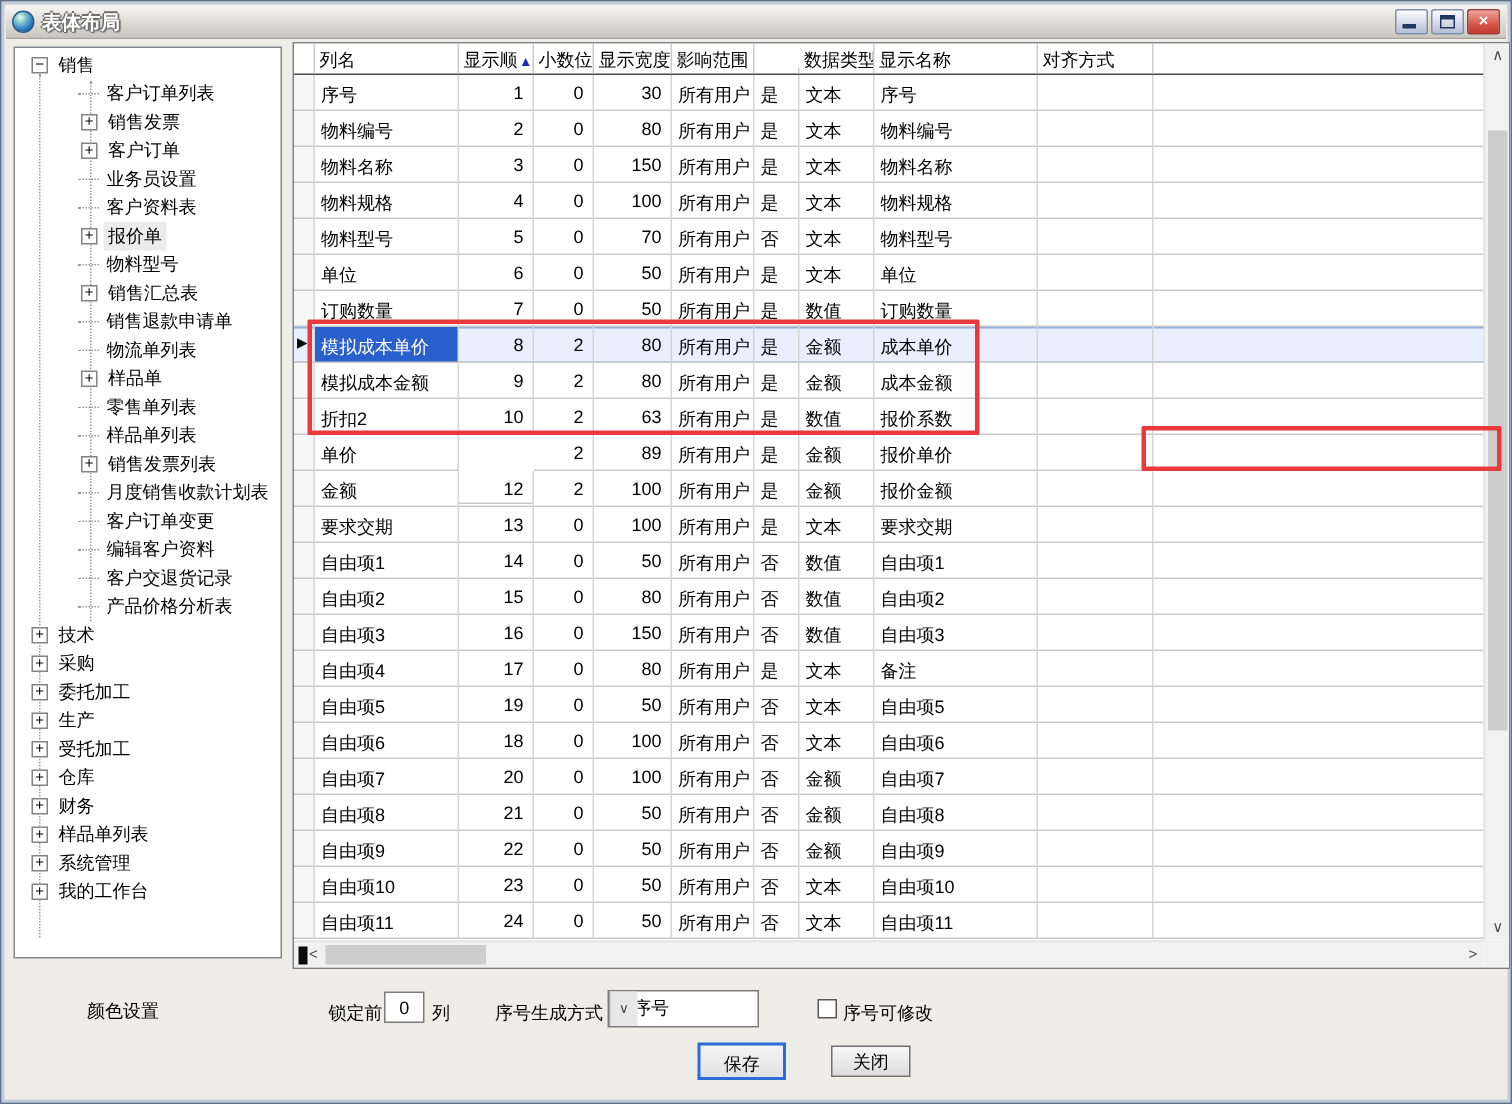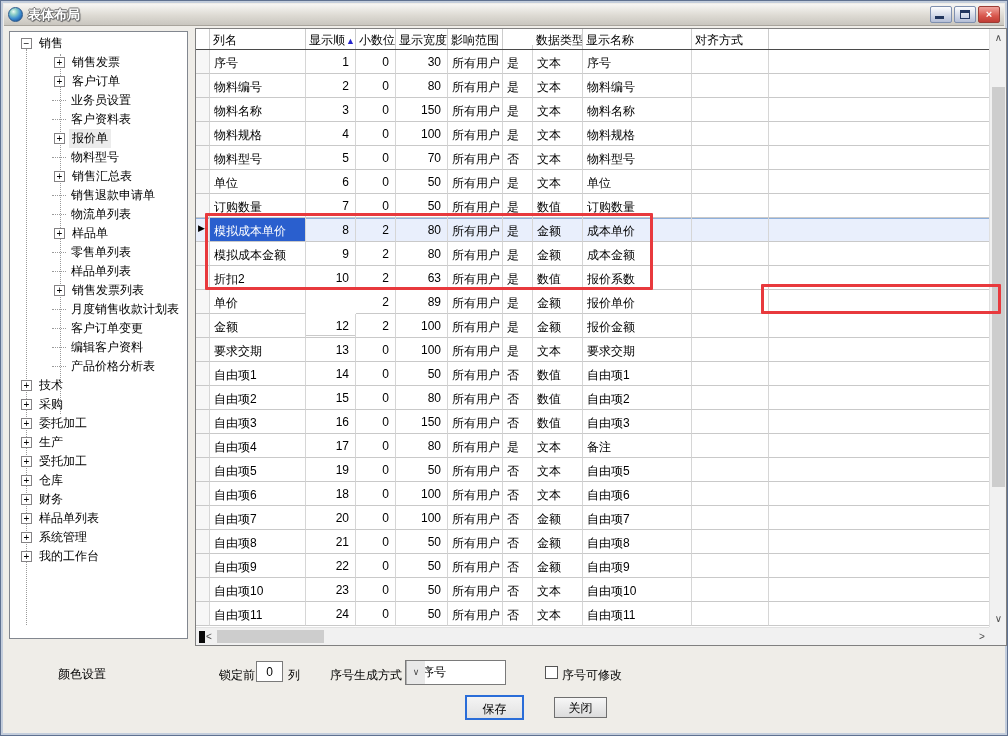--- a/index.html
+++ b/index.html
@@ -115,20 +115,24 @@
     </div>
   </div>
 
   <div class="tree" id="tree">
     <div class="spine" style="left:16px; top:17px; height:576px;"></div>
     <div class="spine" style="left:50px; top:22px; height:360px;"></div>
   <div class="t-item lv0">
         <span class="box">−</span>
         <span class="lbl">销售</span>
       </div>
+      <div class="t-item lv1 leaf">
+        <span class="dash"></span>
+        <span class="lbl">客户订单列表</span>
+      </div>
       <div class="t-item lv1">
         <span class="box">+</span>
         <span class="lbl">销售发票</span>
       </div>
       <div class="t-item lv1">
         <span class="box">+</span>
         <span class="lbl">客户订单</span>
       </div>
       <div class="t-item lv1 leaf">
         <span class="dash"></span>
@@ -178,20 +182,24 @@
         <span class="dash"></span>
         <span class="lbl">月度销售收款计划表</span>
       </div>
       <div class="t-item lv1 leaf">
         <span class="dash"></span>
         <span class="lbl">客户订单变更</span>
       </div>
       <div class="t-item lv1 leaf">
         <span class="dash"></span>
         <span class="lbl">编辑客户资料</span>
+      </div>
+      <div class="t-item lv1 leaf">
+        <span class="dash"></span>
+        <span class="lbl">客户交退货记录</span>
       </div>
       <div class="t-item lv1 leaf">
         <span class="dash"></span>
         <span class="lbl">产品价格分析表</span>
       </div>
       <div class="t-item lv0">
         <span class="box">+</span>
         <span class="lbl">技术</span>
       </div>
       <div class="t-item lv0">

